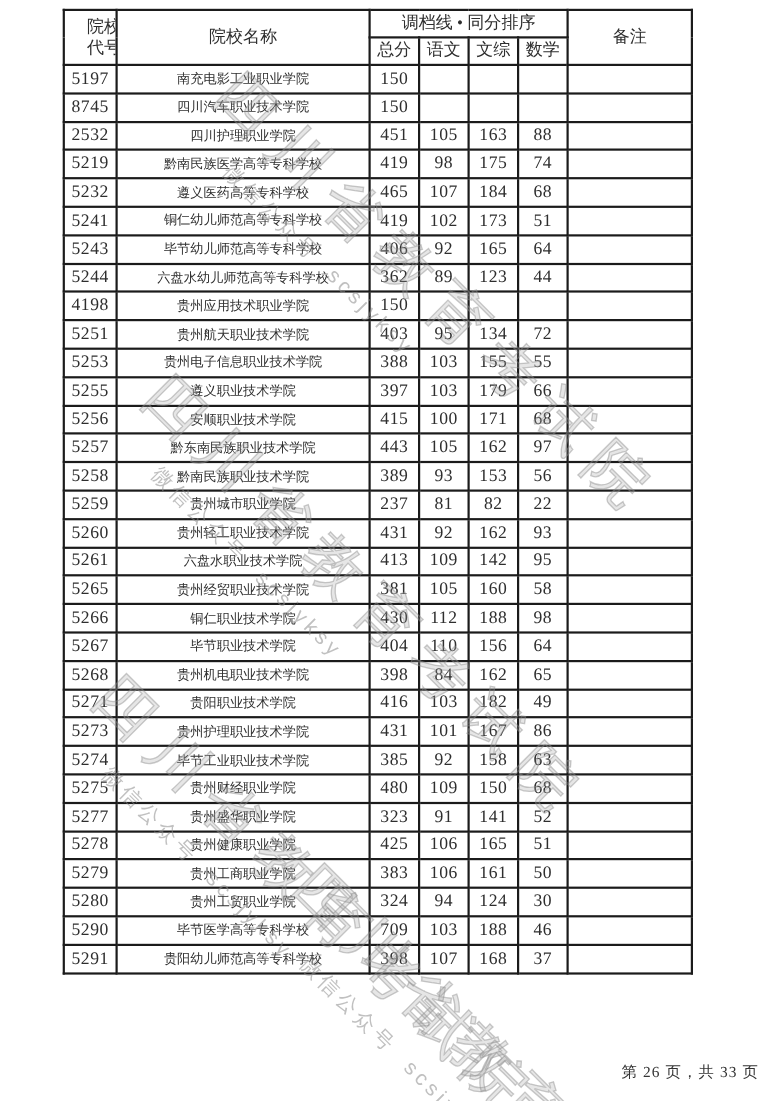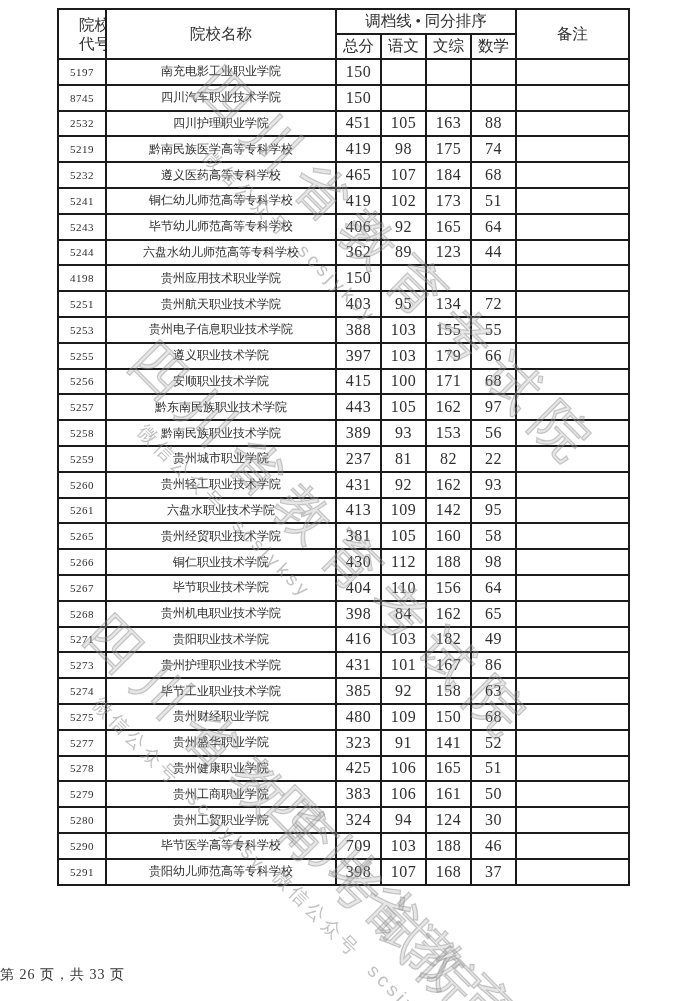--- a/index.html
+++ b/index.html
@@ -28,21 +28,21 @@
     text-align: center;
     vertical-align: middle;
     font-weight: normal;
     padding: 0;
     overflow: hidden;
     white-space: nowrap;
   }
   .score-table thead th { font-size: 15.5px; height: 25px; line-height: 1.2; }
   .two-line span { display: block; line-height: 1.25; margin-left: 20px; }
   .score-table tbody td { height: 25.8px; }
-  td.cell-code   { font-size: 11px; letter-spacing: 0.5px; margin-top: 16px; }
+  td.cell-code   { font-size: 16px; letter-spacing: 0.5px; margin-top: 16px; }
   td.cell-name   { font-size: 12px; text-align: center; }
   td.cell-num    { font-size: 16px; letter-spacing: 0.5px; }
   td.cell-remark { font-size: 15px; }
 
   
   .wm-layer {
     position: absolute;
     left: 0; top: 0; width: 690px; height: 1001px;
     pointer-events: none;
     z-index: 5;
@@ -68,21 +68,21 @@
     color: rgba(140, 140, 140, 0.55);
     font-family: "Liberation Sans", "DejaVu Sans", sans-serif;
   }
 
   
   .page-footer {
     position: absolute;
     left: 0;
     top: 966px;
     width: 100%;
-    text-align: left;
+    text-align: right;
     font-size: 14px;
     letter-spacing: 1px;
     color: #333333;
   }
 </style>
 </head>
 <body>
 
 <div class="page">
 

